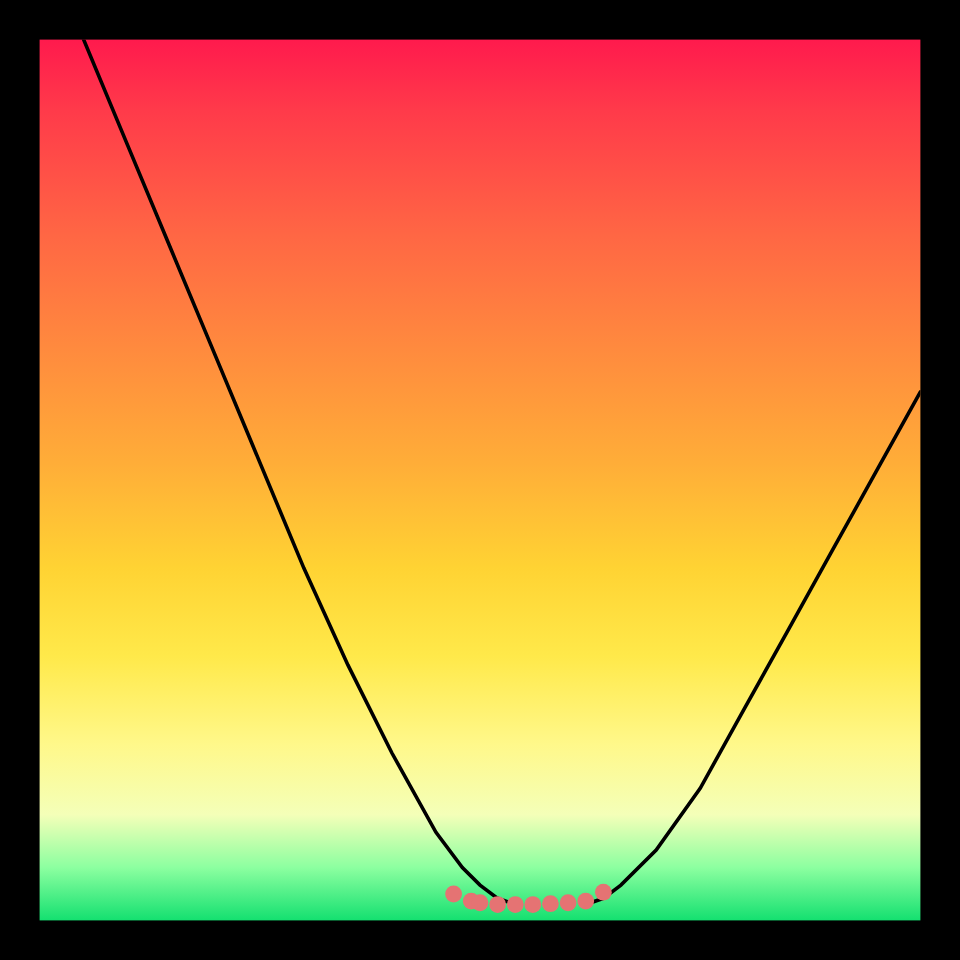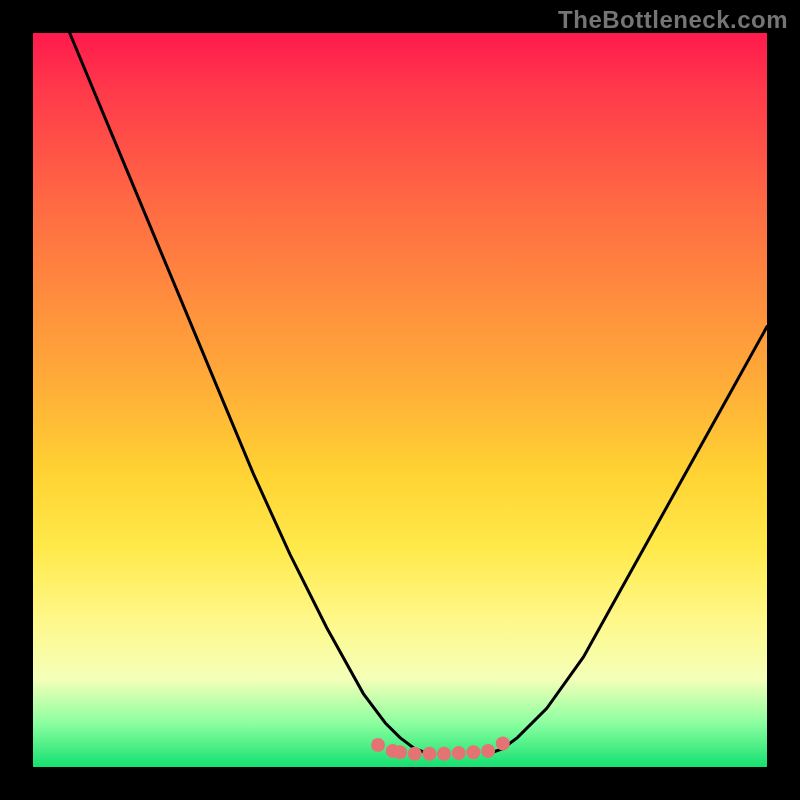--- a/index.html
+++ b/index.html
@@ -71,14 +71,13 @@
           <circle cx="396.4" cy="720.8" r="7" fill="#e57373"></circle>
           <circle cx="411.0" cy="720.8" r="7" fill="#e57373"></circle>
           <circle cx="425.7" cy="720.1" r="7" fill="#e57373"></circle>
           <circle cx="440.4" cy="719.3" r="7" fill="#e57373"></circle>
           <circle cx="455.1" cy="717.9" r="7" fill="#e57373"></circle>
           <circle cx="469.8" cy="710.5" r="7" fill="#e57373"></circle>
         </g>
     </svg>
   </div>
 
-  <div class="watermark">TheBottleneck.com</div>
 </div>
 
 </body></html>

